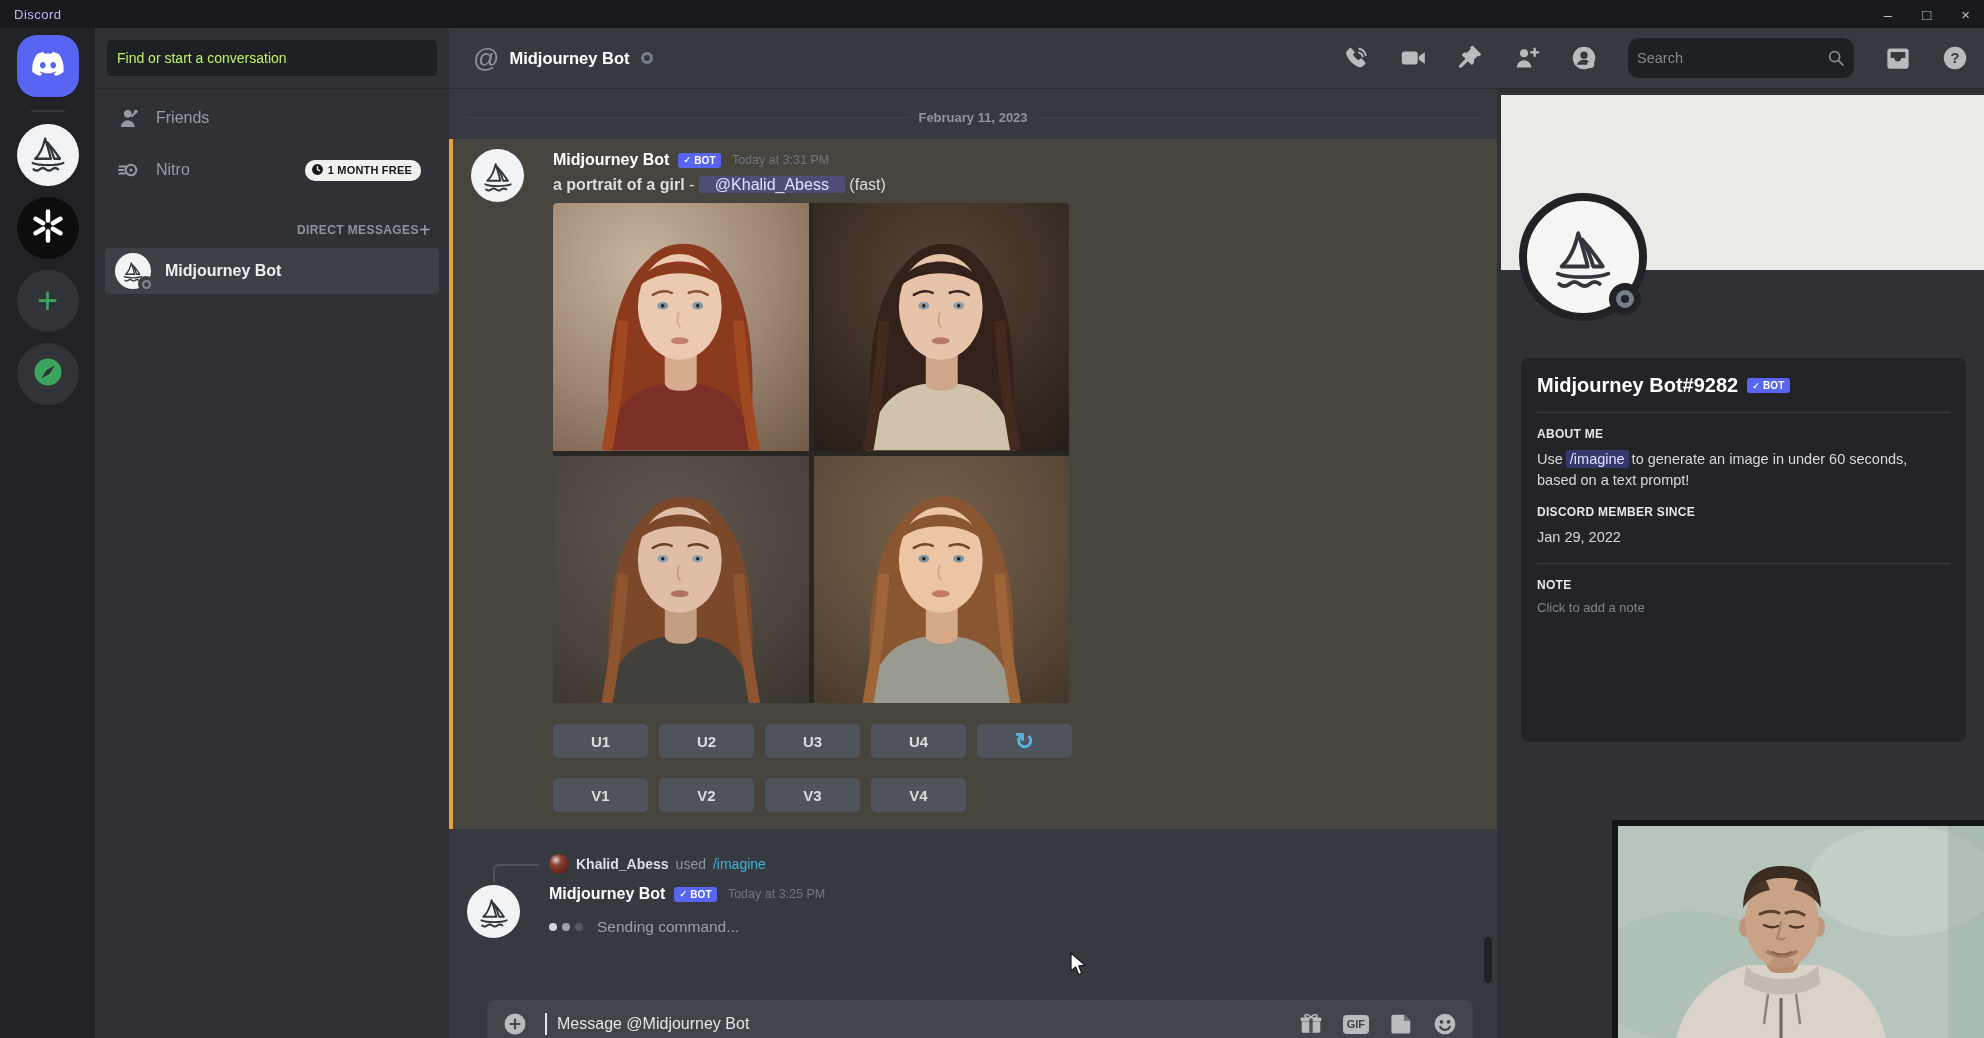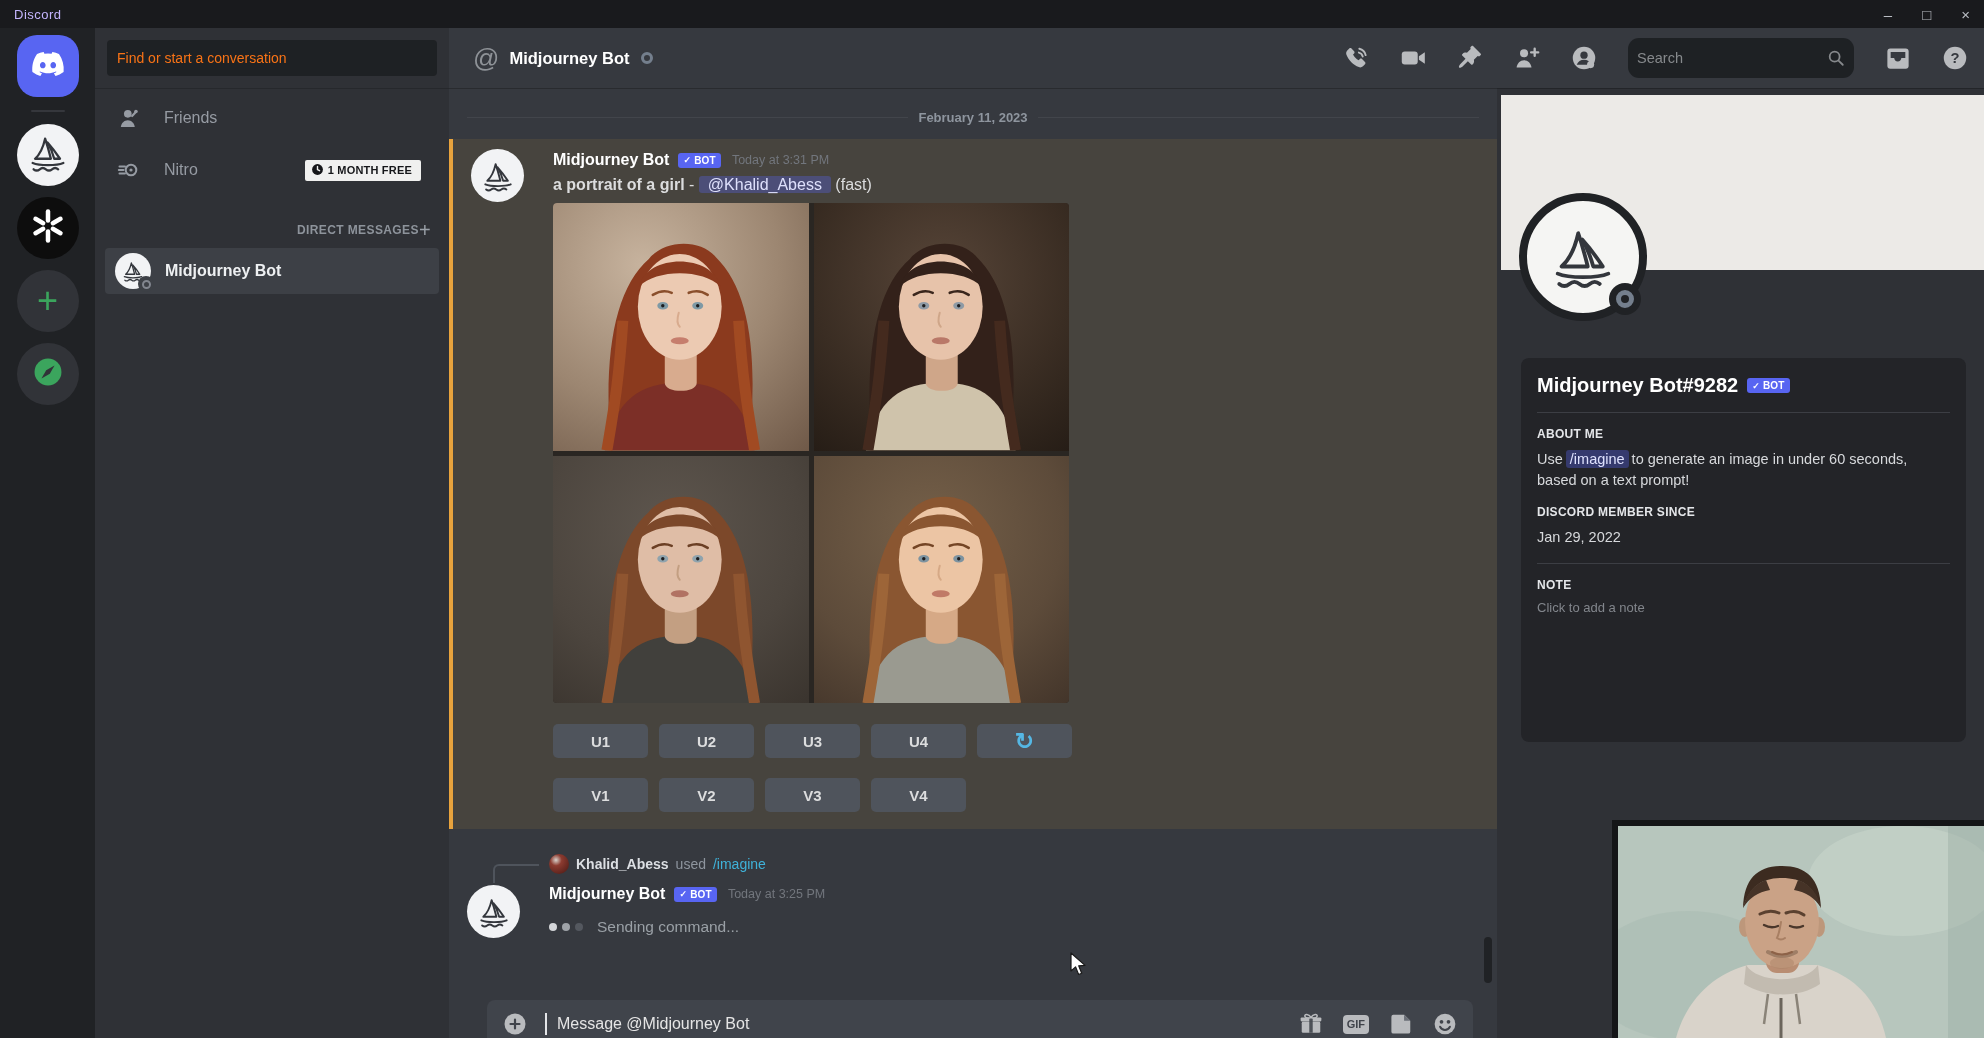--- a/index.html
+++ b/index.html
@@ -21,27 +21,27 @@
   .rail-home{border-radius:20px;background:#5865f2}
   .rail-sep{width:34px;height:2px;background:#35373c;border-radius:1px;margin:2px 0 12px}
   .rail-white{background:#f2f3f5}
   .rail-black{background:#0d0d0d}
   .rail-dark{background:#313338}
   .rail-add{color:#3ba55d;font-size:36px;font-weight:300;line-height:1}
 
   
   .sidebar{position:absolute;left:95px;top:28px;width:354px;bottom:0;background:#2f3136}
   .sb-top{height:60px;display:flex;align-items:center;padding:0 12px;box-shadow:0 1px 0 #26282c}
-  .finder{flex:1;height:32px;background:#1e2124;border-radius:4px;color:#f97316;font-size:14px;
+  .finder{flex:1;height:32px;background:#1e2124;border-radius:4px;color:#bef264;font-size:14px;
           display:flex;align-items:center;padding:2px 10px;font-weight:500;cursor:pointer}
-  .nav-item{height:44px;margin:8px 10px 0;border-radius:4px;display:flex;align-items:center;gap:23px;
+  .nav-item{height:44px;margin:8px 10px 0;border-radius:4px;display:flex;align-items:center;gap:15px;
             padding:0 12px;color:#969ba3;font-size:16px;font-weight:500;cursor:pointer}
   .nav-icon{width:24px;height:24px;color:#969ba3;flex:none}
   .nitro-badge{margin-left:auto;margin-right:6px;background:#f0f0ef;color:#151619;font-size:11px;
-               font-weight:800;border-radius:2px;padding:3px 9px 3px 6px;display:flex;align-items:center;
+               font-weight:800;border-radius:10px;padding:3px 9px 3px 6px;display:flex;align-items:center;
                gap:4px;letter-spacing:.2px;white-space:nowrap}
   .dm-header{margin-top:28px;padding:0 18px 0 20px;display:flex;justify-content:flex-end;
              align-items:center;color:#8d939b;font-size:12px;font-weight:700;letter-spacing:.4px}
   .dm-plus{cursor:pointer;font-size:20px;font-weight:400;color:#9aa0a8;line-height:1}
   .dm-item{height:46px;margin:8px 10px 0;border-radius:4px;display:flex;align-items:center;gap:14px;
            padding:0 10px;cursor:pointer}
   .dm-item.selected{background:#3d4046}
   .dm-name{color:#eef0f2;font-size:16px;font-weight:600}
   .avatar-sm{position:relative;width:36px;height:36px;border-radius:50%;background:#f2f3f5;display:flex;
              align-items:center;justify-content:center;flex:none}
@@ -73,21 +73,21 @@
   .msg-avatar{position:absolute;left:18px;top:10px;width:53px;height:53px;border-radius:50%;
               background:#f2f3f5;display:flex;align-items:center;justify-content:center;cursor:pointer}
   .name-row{display:flex;align-items:center;gap:9px;height:22px}
   .author{color:#fff;font-weight:600;font-size:16px;cursor:pointer}
   .bot-badge{display:inline-flex;align-items:center;gap:3px;background:#5865f2;color:#fff;font-size:10px;
              font-weight:700;border-radius:3px;padding:2px 5px;letter-spacing:.2px}
   .bot-badge .chk{font-size:9px}
   .timestamp{color:#72767d;font-size:12.5px;margin-left:2px}
   .content-row{margin-top:5px;color:#dcddde;font-size:16px}
   .prompt{font-weight:700}
-  .mention{background:rgba(88,101,242,.32);color:#dee0fc;border-radius:3px;padding:0 9px;font-weight:500;cursor:pointer}
+  .mention{background:rgba(88,101,242,.32);color:#dee0fc;border-radius:3px;padding:0 16px;font-weight:500;cursor:pointer}
 
   .grid{margin-top:9px;width:516px;height:500px;border-radius:4px;overflow:hidden;background:#2a2622;
         display:grid;grid-template-columns:1fr 1fr;grid-template-rows:1fr 1fr;gap:5px;cursor:pointer}
   .q{position:relative;overflow:hidden}
   .q svg{position:absolute;inset:0;width:100%;height:100%}
   .q1{background:radial-gradient(circle at 35% 25%,#c7b39e 0%,#9c8671 55%,#6f5948 100%)}
   .q2{background:radial-gradient(circle at 50% 30%,#574538 0%,#3a2d23 60%,#261d16 100%)}
   .q3{background:radial-gradient(circle at 45% 30%,#5e564e 0%,#4c453e 60%,#3a342e 100%)}
   .q4{background:radial-gradient(circle at 45% 30%,#756049 0%,#5d4b3a 60%,#43352a 100%)}
 

